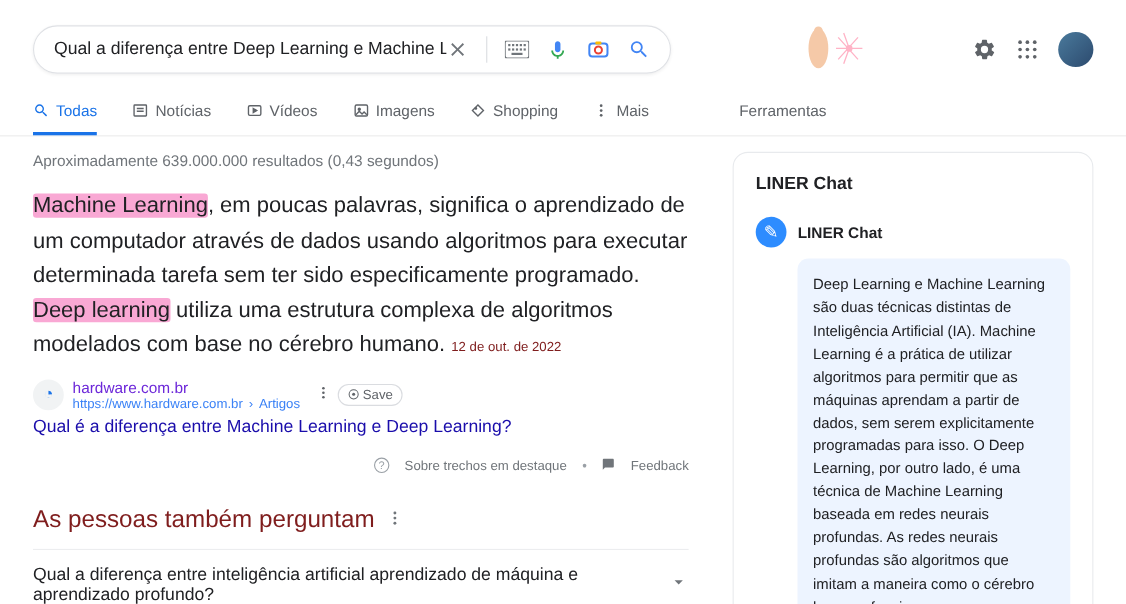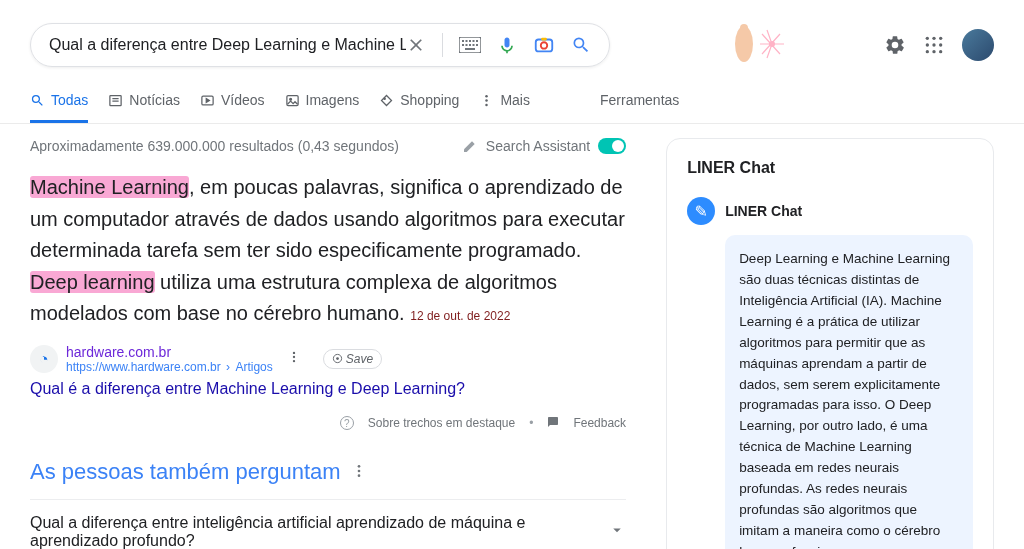--- a/index.html
+++ b/index.html
@@ -11,21 +11,21 @@
   .search-wrap { display: flex; align-items: center; border: 1px solid #dfe1e5; border-radius: 28px; height: 44px; padding: 0 18px; width: 580px; box-shadow: 0 1px 3px rgba(32,33,36,.08); }
   .search-input { border: none; outline: none; font-size: 16px; flex: 1; color: #202124; }
   .search-icons { display: flex; align-items: center; gap: 16px; }
   .divider { width: 1px; height: 24px; background: #dadce0; }
   .icon-btn { display: flex; align-items: center; justify-content: center; cursor: pointer; }
   .doodle { margin-left: 100px; width: 70px; height: 50px; position: relative; }
   .topbar-right { margin-left: auto; display: flex; align-items: center; gap: 18px; }
   .avatar { width: 32px; height: 32px; border-radius: 50%; background: linear-gradient(135deg,#4a7a9c,#2c4a6e); }
   
   
-  .tabs { display: flex; align-items: center; gap: 20px; padding: 0 30px; border-bottom: 1px solid #ebebeb; height: 44px; color: #5f6368; font-size: 14px; }
+  .tabs { display: flex; align-items: center; gap: 32px; padding: 0 30px; border-bottom: 1px solid #ebebeb; height: 44px; color: #5f6368; font-size: 14px; }
   .tab { display: flex; align-items: center; gap: 6px; cursor: pointer; height: 100%; border-bottom: 3px solid transparent; }
   .tab.active { color: #1a73e8; border-bottom-color: #1a73e8; }
   .tab-tools { margin-left: 50px; }
   
   
   .main { display: flex; gap: 40px; padding: 14px 30px; }
   .left { width: 600px; }
   .stats-row { display: flex; align-items: center; color: #70757a; font-size: 14px; margin-bottom: 18px; }
   .assist-wrap { margin-left: auto; display: flex; align-items: center; gap: 8px; color: #70757a; }
   .toggle { width: 28px; height: 16px; border-radius: 8px; background: #00c4b4; position: relative; }
@@ -33,29 +33,29 @@
   
   .snippet { font-size: 20px; line-height: 1.58; color: #202124; margin-bottom: 6px; }
   .snippet .hl { background: #f9a8d4; border-radius: 3px; }
   .date { color: #7f1d1d; font-size: 12px; }
   
   .source { display: flex; align-items: center; gap: 8px; margin-top: 14px; margin-bottom: 6px; }
   .favicon { width: 28px; height: 28px; border-radius: 50%; background: #f1f3f4; display:flex; align-items:center; justify-content:center; font-size:15px; color:#1a73e8;}
   .source-text .site { font-size: 14px; color: #6d28d9; }
   .source-text .url { font-size: 12px; color: #3b82f6; }
   .url .crumb-sep { margin: 0 2px; }
-  .source-actions { display: flex; align-items: center; gap: 22px; color: #5f6368; font-size: 12px; margin-left: 6px; font-style: italic; }
+  .source-actions { display: flex; align-items: center; gap: 6px; color: #5f6368; font-size: 12px; margin-left: 6px; }
   .save-pill { border: 1px solid #dadce0; border-radius: 12px; padding: 2px 8px; display: flex; align-items: center; gap: 3px; }
   
   .result-title { color: #1a0dab; font-size: 16px; margin-bottom: 18px; }
   
   .footer-links { display: flex; align-items: center; justify-content: flex-end; gap: 14px; color: #70757a; font-size: 12px; margin-bottom: 28px; }
   .footer-links .dot { color: #9aa0a6; }
   
-  .paa-title { display: flex; align-items: center; gap: 10px; font-size: 22px; color: #3b82f6; margin-bottom: 14px; text-align: center; }
+  .paa-title { display: flex; align-items: center; gap: 10px; font-size: 22px; color: #7f1d1d; margin-bottom: 14px; text-align: center; }
   .paa-item { display: flex; align-items: center; justify-content: space-between; padding: 14px 0; border-top: 1px solid #ecedef; color: #202124; font-size: 16px; cursor: pointer; }
   .chev { color: #70757a; }
   
   
   .right { width: 330px; }
   .liner-panel { border: 1px solid #e8eaed; border-radius: 14px; padding: 20px; }
   .liner-title { font-weight: 700; font-size: 16px; margin-bottom: 20px; }
   .liner-head { display: flex; align-items: center; gap: 10px; margin-bottom: 10px; }
   .liner-logo { width: 28px; height: 28px; border-radius: 50%; background: #2d8cff; display:flex; align-items:center; justify-content:center; color:#fff; font-size:16px; }
   .liner-name { font-weight: 700; font-size: 14px; }
@@ -190,27 +190,20 @@
     </div>
     <div class="tab tab-tools">
       <span>Ferramentas</span>
     </div>
   </div>
 
   <div class="main">
     <div class="left">
       <div class="stats-row">
         <span>Aproximadamente 639.000.000 resultados (0,43 segundos)</span>
-        <div class="assist-wrap">
-          <svg width="16" height="16" viewBox="0 0 24 24" fill="#9aa0a6">
-              <path d="M3 17L15 5l4 4L7 21H3z"></path>
-            </svg>
-          <span>Search Assistant</span>
-          <div class="toggle"></div>
-        </div>
       </div>
 
       <div class="snippet">
         <span class="hl">Machine Learning</span><span>, em poucas palavras, significa o aprendizado de um computador através de dados usando algoritmos para executar determinada tarefa sem ter sido especificamente programado. </span><span class="hl">Deep learning</span><span> utiliza uma estrutura complexa de algoritmos modelados com base no cérebro humano.</span>
         <span class="date">12 de out. de 2022</span>
       </div>
 
       <div class="source">
         <div class="favicon">◔</div>
         <div class="source-text">

